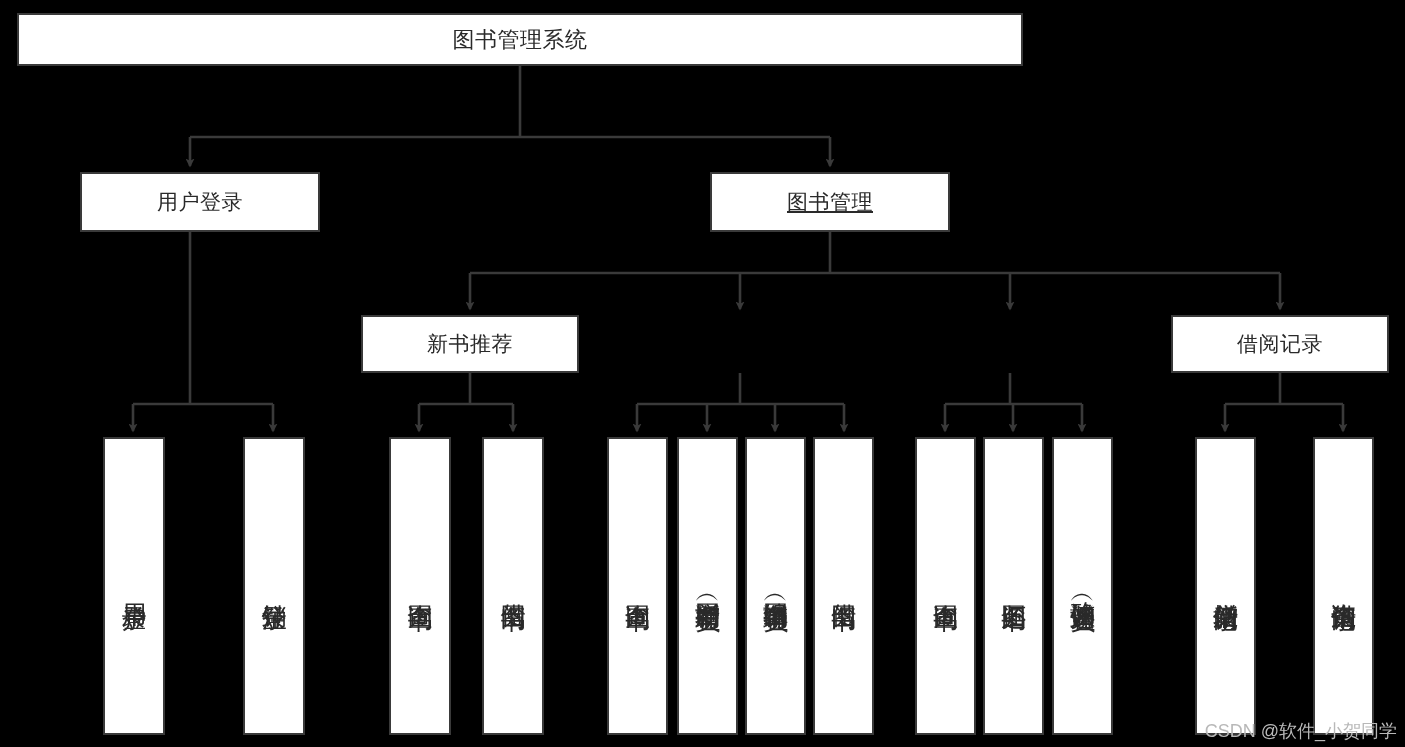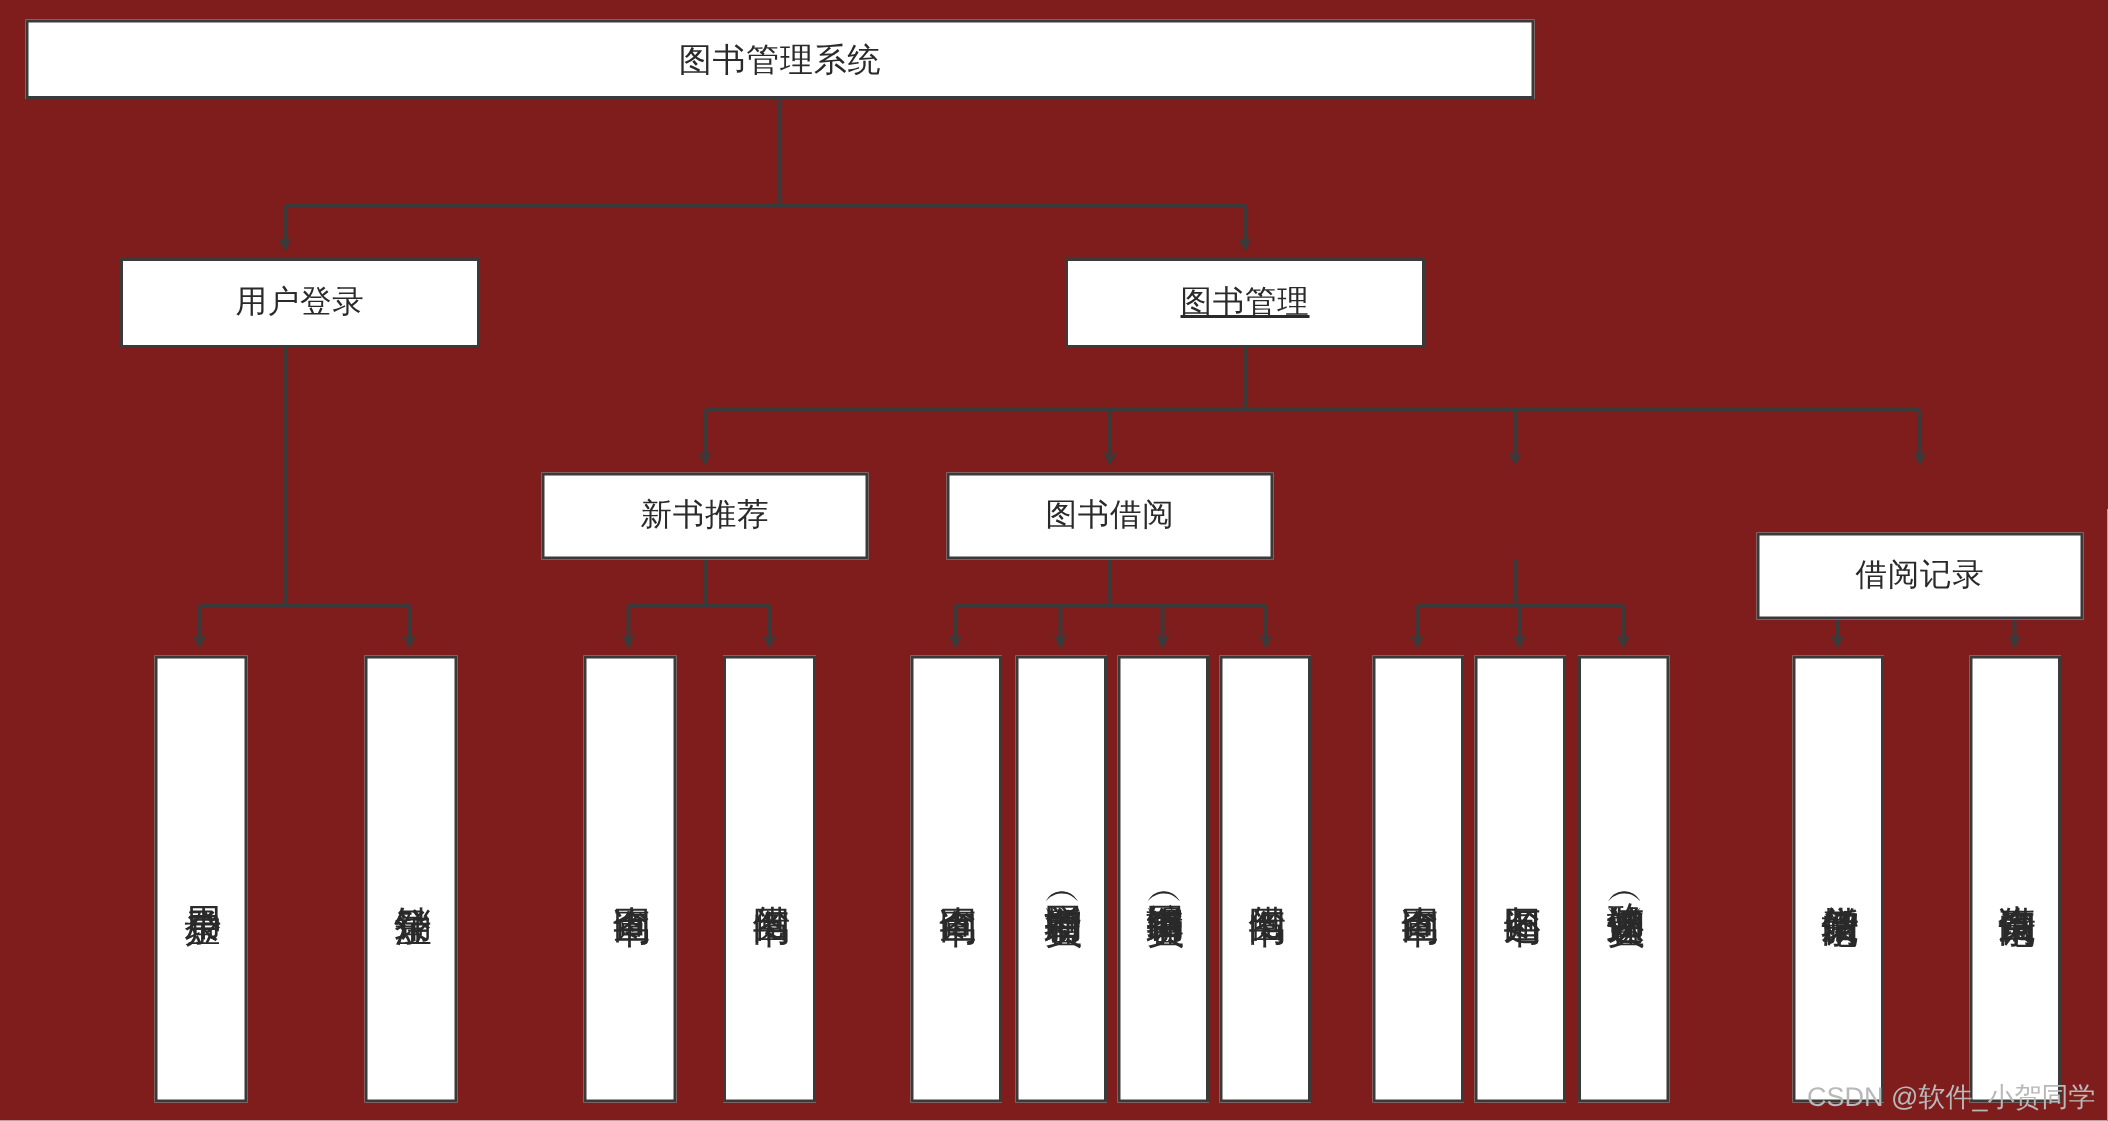--- a/index.html
+++ b/index.html
@@ -8,21 +8,21 @@
     padding: 0;
     background: #ffffff;
   }
   body {
     font-family: "Liberation Sans", "DejaVu Sans", sans-serif;
   }
   #diagram-root {
     position: relative;
     width: 1405px;
     height: 747px;
-    background: #7f1d1d;
+    background: #000000;
     overflow: hidden;
   }
   svg#connector-layer {
     position: absolute;
     left: 0;
     top: 0;
     width: 1405px;
     height: 747px;
     pointer-events: none;
   }
@@ -138,24 +138,21 @@
   <div class="node horiz" style="left:80px; top:172px; width:240px; height:60px;">
     <span class="label">用户登录</span>
   </div>
   <div class="node horiz" style="left:710px; top:172px; width:240px; height:60px;text-decoration:underline;">
     <span class="label">图书管理</span>
   </div>
 
   <div class="node horiz" style="left:361px; top:315px; width:218px; height:58px;">
     <span class="label">新书推荐</span>
   </div>
-  <div class="node horiz" style="left:631px; top:315px; width:218px; height:58px;">
-    <span class="label">图书借阅</span>
-  </div>
-  <div class="node horiz" style="left:1171px; top:315px; width:218px; height:58px;margin-top:40px;">
+  <div class="node horiz" style="left:1171px; top:315px; width:218px; height:58px;">
     <span class="label">借阅记录</span>
   </div>
 
   <div class="node vert" style="left:103px; top:437px; width:62px; height:298px;">
     <span class="label">用户登录</span>
   </div>
   <div class="node vert" style="left:243px; top:437px; width:62px; height:298px;">
     <span class="label">注销登录</span>
   </div>
 

